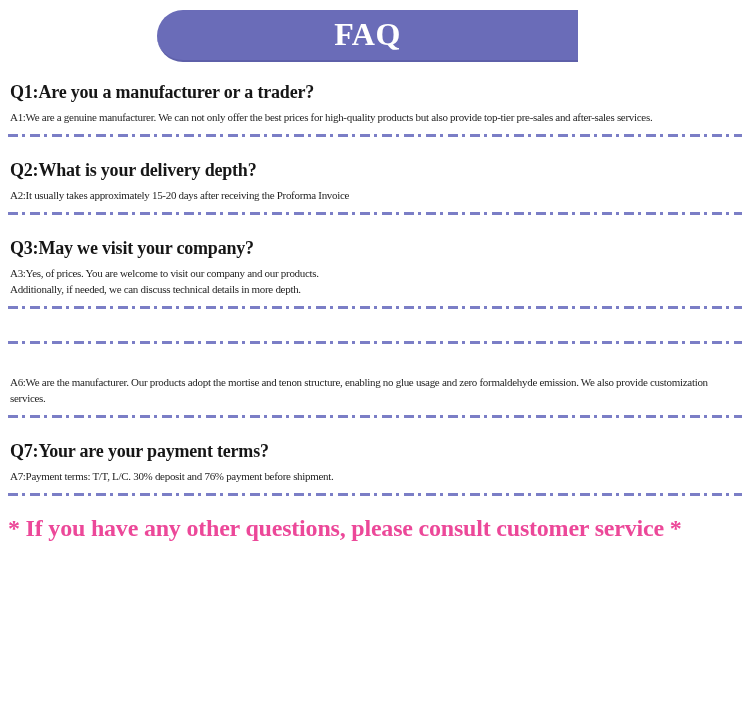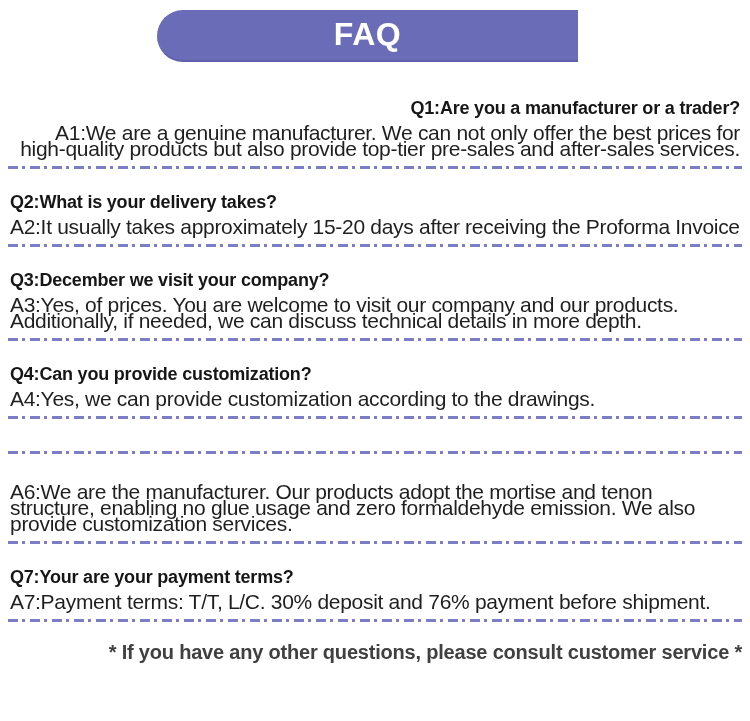--- a/index.html
+++ b/index.html
@@ -1,15 +1,15 @@
 <!DOCTYPE html>
 <html><head>
 <meta charset="utf-8">
 <style>
-  * { margin: 0; padding: 0; box-sizing: border-box; }
+  * { margin: 0; padding: 0; box-sizing: border-box; font-family: Liberation Serif, serif; }
   html, body {
     width: 750px;
     background: #ffffff;
     font-family: "Liberation Sans", sans-serif;
   }
   body {
     height: 721px;
     overflow: hidden;
   }
   .banner {
@@ -30,93 +30,87 @@
     letter-spacing: 0.5px;
     padding-bottom: 2px;
   }
   .content {
     padding: 0 8px;
   }
   .faq-item {
     padding: 23px 0 0 0;
   }
   .faq-item:first-of-type {
-    padding-top: 36px;
-    text-align: right;
+    padding-top: 20px;
   }
   .q {
     font-size: 18px;
     line-height: 20px;
     font-weight: bold;
     color: #161616;
     letter-spacing: -0.2px;
     padding: 0 2px;
   }
   .a {
     margin-top: 7px;
-    font-size: 21px;
+    font-size: 11px;
     line-height: 16px;
     color: #1f1f1f;
     letter-spacing: -0.3px;
     white-space: pre-line;
     padding: 0 2px;
   }
   .divider {
     margin-top: 9px;
     height: 3px;
     background: repeating-linear-gradient(
       90deg,
       #7b7ec6 0px, #7b7ec6 10px,
       transparent 10px, transparent 14px,
       #7b7ec6 14px, #7b7ec6 17px,
       transparent 17px, transparent 22px
     );
   }
   .footer-note {
     margin-top: 19px;
-    text-align: right;
-    font-size: 20px;
+    text-align: left;
+    font-size: 24px;
     font-weight: bold;
     letter-spacing: -0.2px;
-    color: #404040;
+    color: #ec4899;
   }
 </style>
 </head>
 <body>
 
 <div class="banner">
   <span class="banner-title">FAQ</span>
 </div>
 
 <div class="content">
 
   <section class="faq-item">
     <h2 class="q">Q1:Are you a manufacturer or a trader?</h2>
     <p class="a">A1:We are a genuine manufacturer. We can not only offer the best prices for high-quality products but also provide top-tier pre-sales and after-sales services.</p>
     <div class="divider"></div>
   </section>
 
   <section class="faq-item">
-    <h2 class="q">Q2:What is your delivery takes?</h2>
+    <h2 class="q">Q2:What is your delivery depth?</h2>
     <p class="a">A2:It usually takes approximately 15-20 days after receiving the Proforma Invoice</p>
     <div class="divider"></div>
   </section>
 
   <section class="faq-item">
-    <h2 class="q">Q3:December we visit your company?</h2>
+    <h2 class="q">Q3:May we visit your company?</h2>
     <p class="a">A3:Yes, of prices. You are welcome to visit our company and our products.
 Additionally, if needed, we can discuss technical details in more depth.</p>
     <div class="divider"></div>
   </section>
 
-  <section class="faq-item">
-    <h2 class="q">Q4:Can you provide customization?</h2>
-    <p class="a">A4:Yes, we can provide customization according to the drawings.</p>
-    <div class="divider"></div>
-  </section>
 
   <section class="faq-item">
     <div class="divider"></div>
   </section>
 
   <section class="faq-item">
     <p class="a">A6:We are the manufacturer. Our products adopt the mortise and tenon structure, enabling no glue usage and zero formaldehyde emission. We also provide customization services.</p>
     <div class="divider"></div>
   </section>
 

